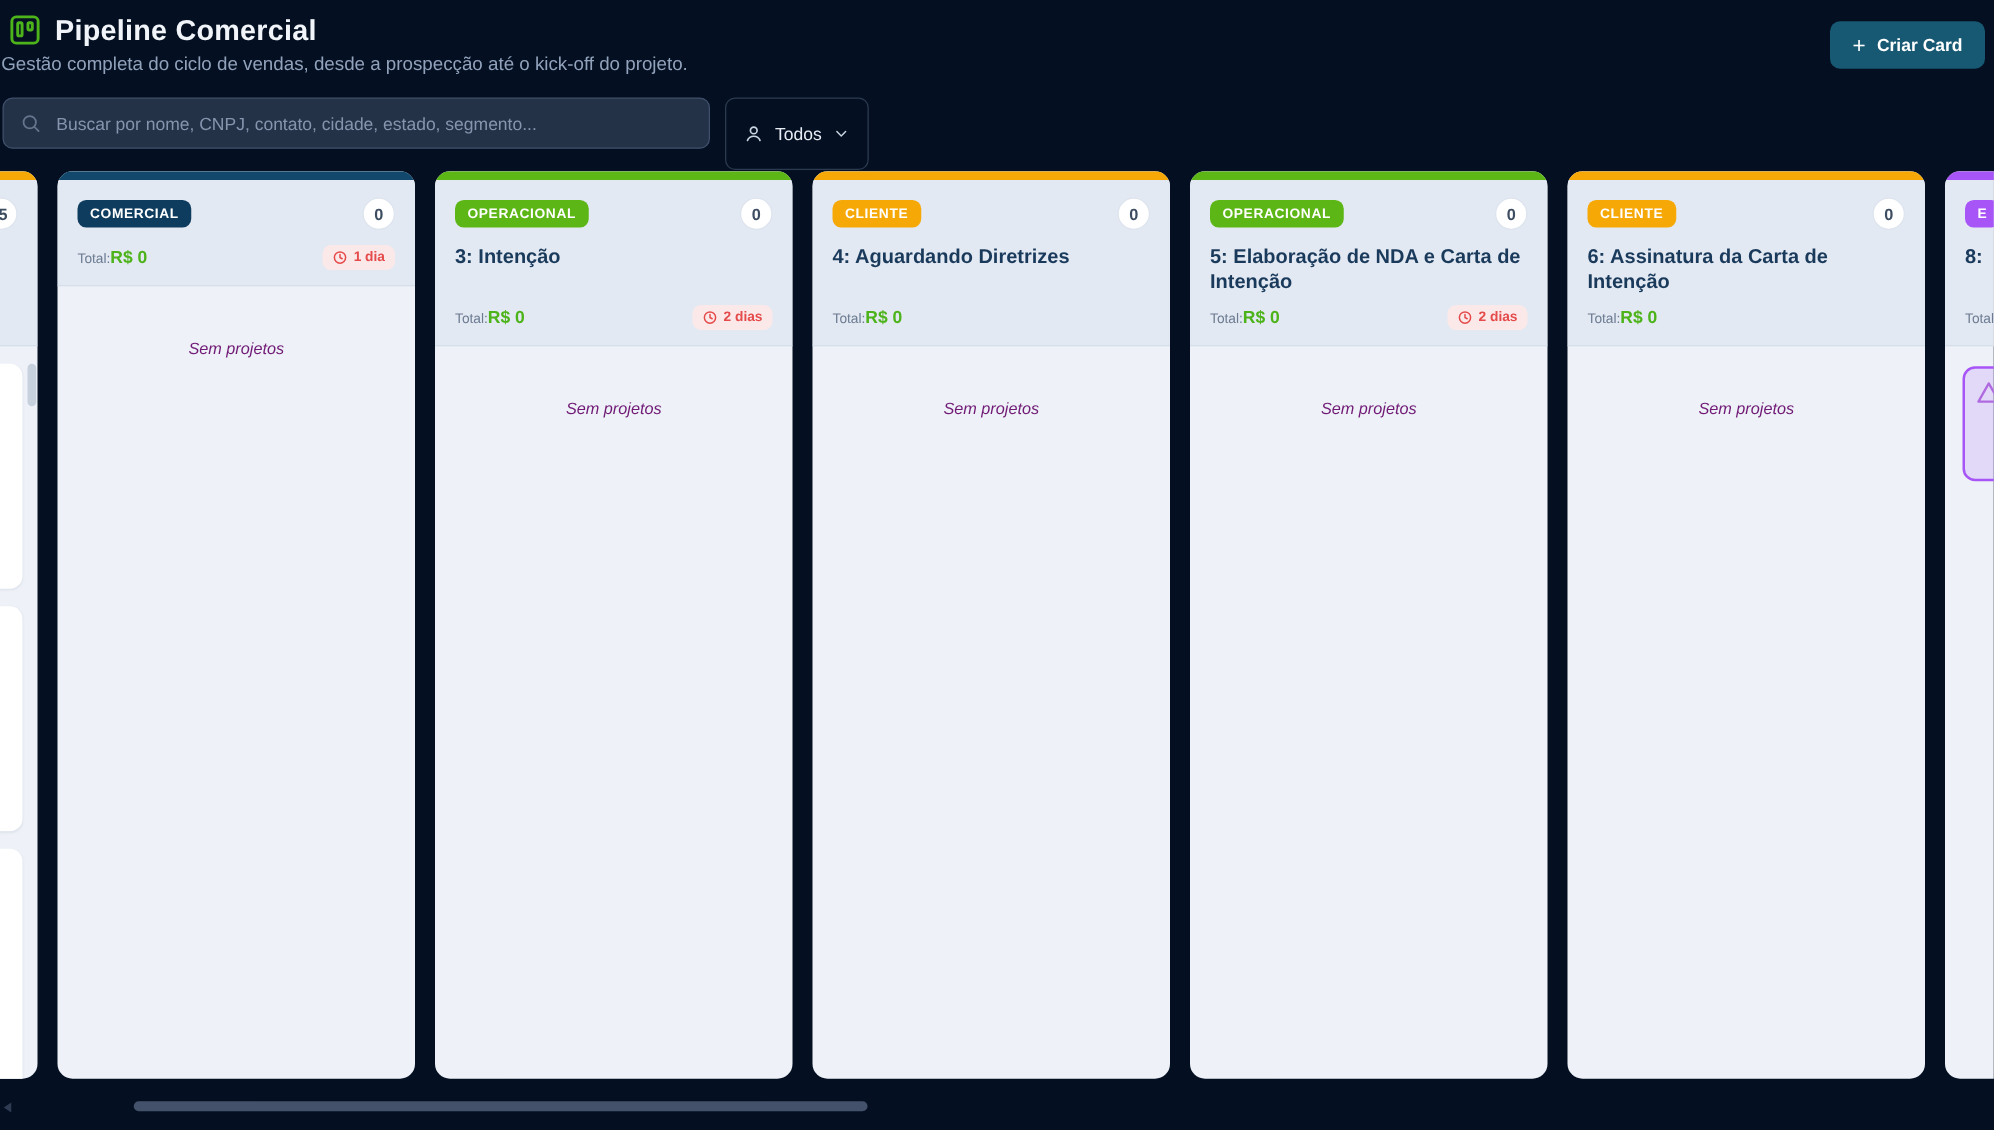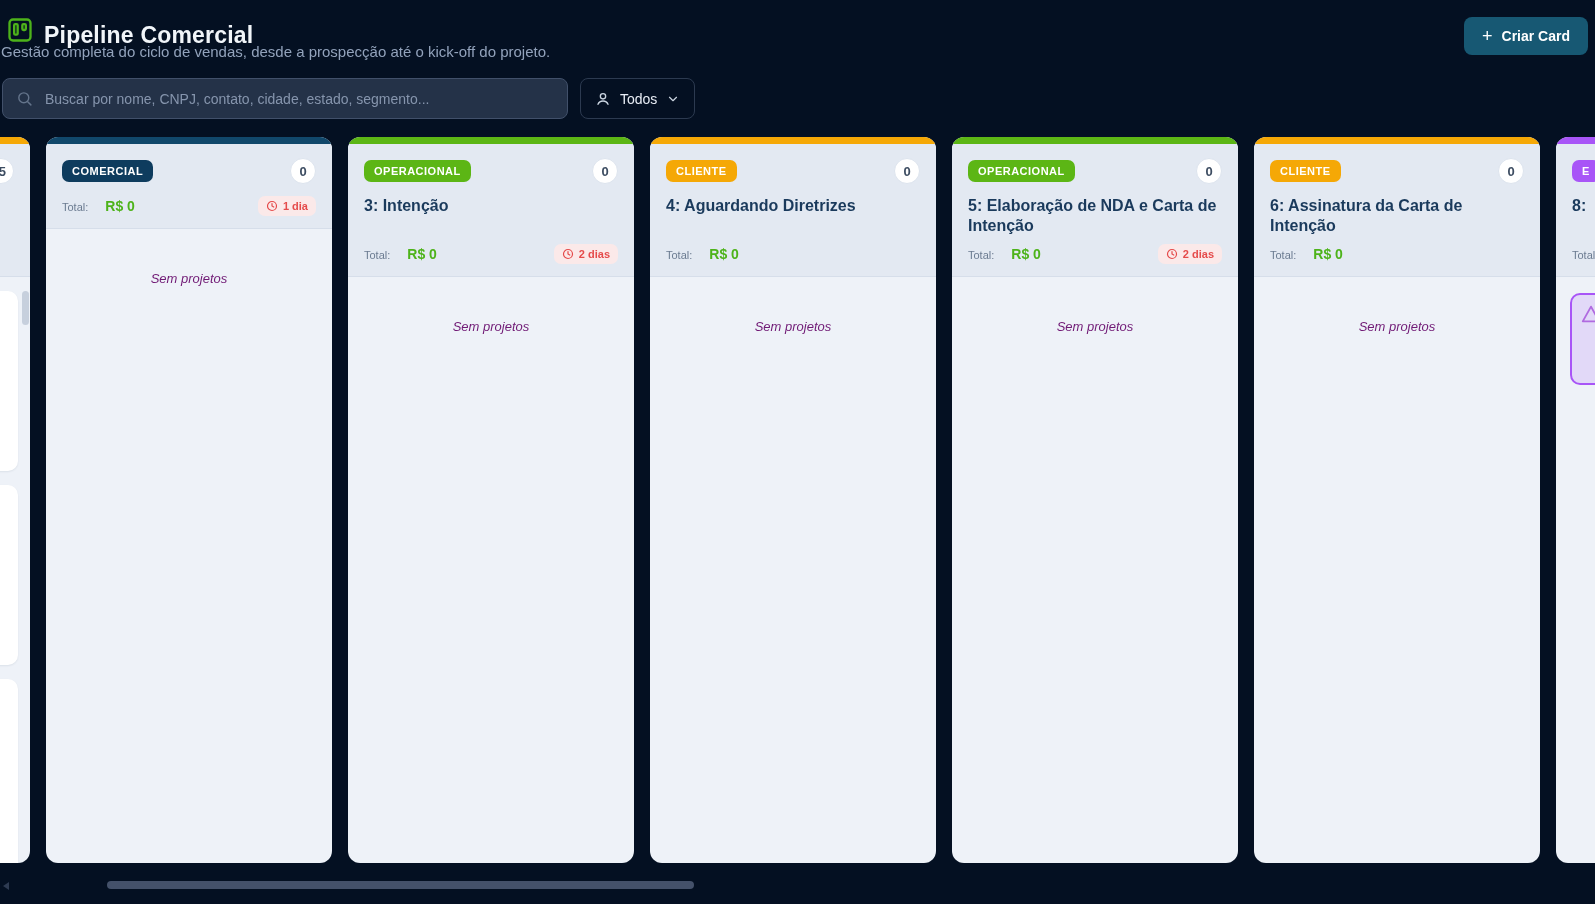--- a/index.html
+++ b/index.html
@@ -6,21 +6,21 @@
   body{
     width:1595px;height:904px;position:relative;overflow:hidden;
     background:#041022;
     font-family:"Liberation Sans", sans-serif;
     -webkit-font-smoothing:antialiased;
   }
   
   .page-header{position:absolute;left:0;top:0;width:100%;}
   .title-row{position:absolute;left:6px;top:10px;display:flex;align-items:center;gap:10px;}
   .title-row svg{display:block;}
-  .page-title{font-size:23px;font-weight:bold;color:#f1f5f9;letter-spacing:.2px;margin-top:12px;}
+  .page-title{font-size:23px;font-weight:bold;color:#f1f5f9;letter-spacing:.2px;}
   .page-subtitle{position:absolute;left:1px;top:43px;font-size:15px;color:#92a2bb;}
   .create-btn{
     position:absolute;right:7px;top:17px;height:38px;padding:0 18px;
     background:#175873;border:none;border-radius:8px;color:#fff;
     font-size:14px;font-weight:bold;display:flex;align-items:center;gap:9px;
     font-family:inherit;cursor:pointer;
   }
   .create-btn .plus{font-size:18px;font-weight:normal;line-height:1;}
   
   .search-box{
@@ -28,21 +28,21 @@
     background:#243248;border:1px solid #41506a;border-radius:8px;
     box-sizing:border-box;display:flex;align-items:center;justify-content:flex-end;
   }
   .search-box svg{margin:0 10px 0 13px;flex:none;}
   .search-box input{
     flex:1;background:transparent;border:none;outline:none;
     font-size:14px;color:#dbe4f0;font-family:inherit;
   }
   .search-box input::placeholder{color:#8695ad;}
   .filter-btn{
-    position:absolute;left:580px;top:78px;height:41px;padding:0 14px;
+    position:absolute;left:580px;top:78px;height:58px;padding:0 14px;
     background:transparent;border:1px solid #2c3a50;border-radius:8px;
     display:flex;align-items:center;gap:9px;color:#e8edf5;font-size:14px;
     font-family:inherit;cursor:pointer;box-sizing:border-box;
   }
   
   .board-track{
     position:absolute;left:-256px;top:137px;
     display:flex;gap:16px;align-items:flex-start;
   }
   .column{
@@ -64,21 +64,21 @@
     background:#fff;border:1px solid #dde4ee;border-radius:999px;
     display:flex;align-items:center;justify-content:center;
     font-size:13px;font-weight:bold;color:#3c4c61;
   }
   .col-title{
     font-size:16px;font-weight:bold;color:#1a3a5c;line-height:20px;
     min-height:42px;margin-bottom:6px;
   }
   .col-total-row{display:flex;align-items:center;justify-content:space-between;min-height:20px;}
   .total-label{font-size:11px;color:#6b7b91;}
-  .total-value{font-size:14px;font-weight:bold;color:#4db31a;margin-left:17px;}
+  .total-value{font-size:14px;font-weight:bold;color:#4db31a;margin-left:0;}
   .days-badge{
     background:#fbe9e9;border-radius:7px;padding:4px 8px;
     display:flex;align-items:center;gap:5px;
     font-size:11px;font-weight:bold;color:#e54b4b;
   }
   .col-body{flex:1;position:relative;}
   .empty-text{
     text-align:center;margin-top:42px;font-size:13px;font-style:italic;color:#701a75;
   }
   

